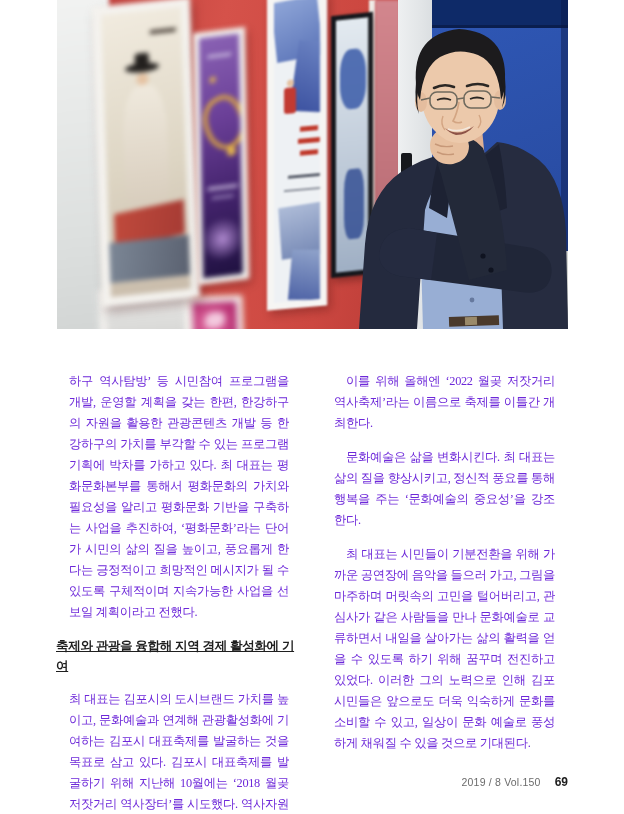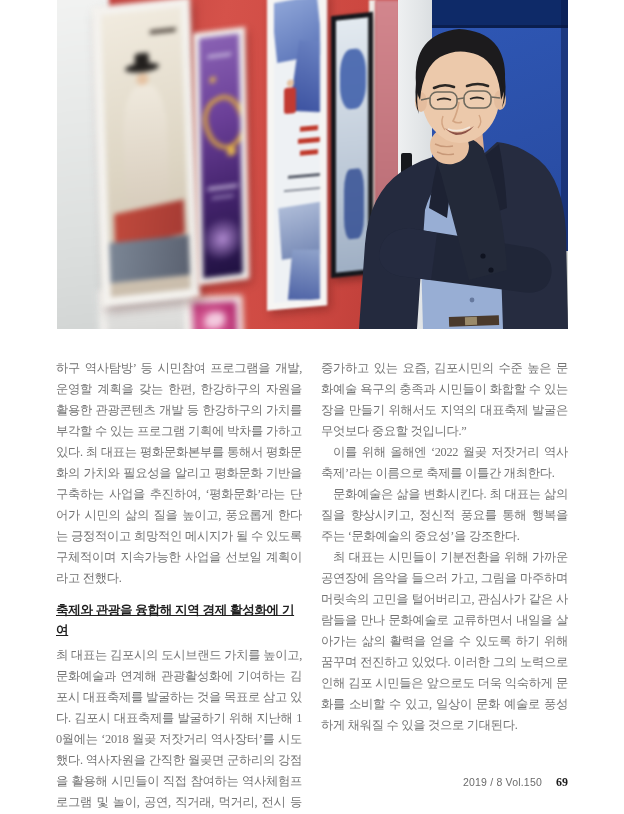--- a/index.html
+++ b/index.html
@@ -63,38 +63,38 @@
   .blue-seam{left:375px;top:25px;width:136px;height:3px;background:#0a1e4e;}
   .blue-edge{left:504px;top:0;width:7px;height:329px;background:rgba(10,25,70,.45);}
   .floor{left:452px;top:251px;width:59px;height:78px;background:linear-gradient(#d6d8d4,#bcbfba);}
   .floor-shadow{left:436px;top:308px;width:75px;height:21px;background:rgba(28,32,40,.55);filter:blur(3px);}
   .man-svg{left:300px;top:18px;width:211px;height:311px;}
   
   .columns{position:absolute;left:56px;top:358px;width:512px;display:flex;gap:19px;}
   .col{width:246px;}
   .col.right{width:247px;}
   .col p{
-    margin:0;font-size:12.3px;line-height:21px;text-align:justify;
-    word-break:break-all;letter-spacing:-0.3px;color:#737373;
+    margin:13px;font-size:12.3px;line-height:21px;text-align:justify;
+    word-break:break-all;letter-spacing:-0.3px;color:#6d28d9;
   }
   .col p.indent{text-indent:12px;}
   .col h2{
     margin:11px 0 5px 0;font-size:12.6px;line-height:20px;color:#1f1f1f;
     font-weight:bold;letter-spacing:-0.4px;
     font-family:"Liberation Sans","DejaVu Sans",sans-serif;
     text-decoration:underline;
   }
   
   .footer{
     position:absolute;right:56px;top:775px;display:flex;align-items:baseline;gap:14px;
     font-family:"Liberation Sans","DejaVu Sans",sans-serif;
     margin-left:12px;
   }
   .issue{font-size:10.5px;color:#6b6b6b;letter-spacing:.2px;}
-  .pagenum{font-size:12px;color:#1c1c1c;font-weight:bold;font-family:Liberation Serif, serif;}
+  .pagenum{font-size:12px;color:#1c1c1c;font-weight:bold;}
 </style>
 </head>
 <body>
 
 <div class="page">
 
   <div class="photo">
     <div class="red-wall"></div>
     <div class="gray-panel-left"></div>
 
@@ -229,21 +229,20 @@
   </div>
 
   <div class="columns">
     <div class="col">
       <p>하구 역사탐방’ 등 시민참여 프로그램을 개발, 운영할 계획을 갖는 한편, 한강하구의 자원을 활용한 관광콘텐츠 개발 등 한강하구의 가치를 부각할 수 있는 프로그램 기획에 박차를 가하고 있다. 최 대표는 평화문화본부를 통해서 평화문화의 가치와 필요성을 알리고 평화문화 기반을 구축하는 사업을 추진하여, ‘평화문화’라는 단어가 시민의 삶의 질을 높이고, 풍요롭게 한다는 긍정적이고 희망적인 메시지가 될 수 있도록 구체적이며 지속가능한 사업을 선보일 계획이라고 전했다.</p>
       <h2>축제와 관광을 융합해 지역 경제 활성화에 기여</h2>
       <p>최 대표는 김포시의 도시브랜드 가치를 높이고, 문화예술과 연계해 관광활성화에 기여하는 김포시 대표축제를 발굴하는 것을 목표로 삼고 있다. 김포시 대표축제를 발굴하기 위해 지난해 10월에는 ‘2018 월곶 저잣거리 역사장터’를 시도했다. 역사자원을 간직한 월곶면 군하리의 강점을 활용해 시민들이 직접 참여하는 역사체험프로그램 및 놀이, 공연, 직거래, 먹거리, 전시 등을 진행한 것, 김포시 북부권 주민들과 함께 만든 월곶 최초의 저잣거리 행사는 과거 김포경제와 문화를 선도했던 월곶 군하리의 역사문화 가치를 알리고 지역특화 콘텐츠로 발전시킬 수 있는 가능성을 입증했다.</p>
 
     </div>
     <div class="col right">
-      <p>증가하고 있는 요즘, 김포시민의 수준 높은 문화예술 욕구의 충족과 시민들이 화합할 수 있는 장을 만들기 위해서도 지역의 대표축제 발굴은 무엇보다 중요할 것입니다.”</p>
       <p class="indent">이를 위해 올해엔 ‘2022 월곶 저잣거리 역사축제’라는 이름으로 축제를 이틀간 개최한다.</p>
       <p class="indent">문화예술은 삶을 변화시킨다. 최 대표는 삶의 질을 향상시키고, 정신적 풍요를 통해 행복을 주는 ‘문화예술의 중요성’을 강조한다.</p>
       <p class="indent"><span>최 대표는 시민들이 기분전환을 위해 가까운 공연장에 음악을 들으러 가고, 그림을 마주하며 머릿속의 고민을 털어버리고, 관심사가 같은 사람들을 만나 문화예술로 교류하면서 내일을 살아가는 삶의 활력을 얻을 수 있도록 하기 위해 꿈꾸며 전진하고 있었다. 이러한 그의 노력으로 인해 김포 시민들은 앞으로도 더욱 익숙하게 문화를 소비할 수 있고, 일상이 문화 예술로 풍성하게 채워질 수 있을 것으로 기대된다.</span></p>
     </div>
   </div>
 
   <div class="footer">
     <span class="issue">2019 / 8  Vol.150</span>
     <span class="pagenum">69</span>
   </div>

